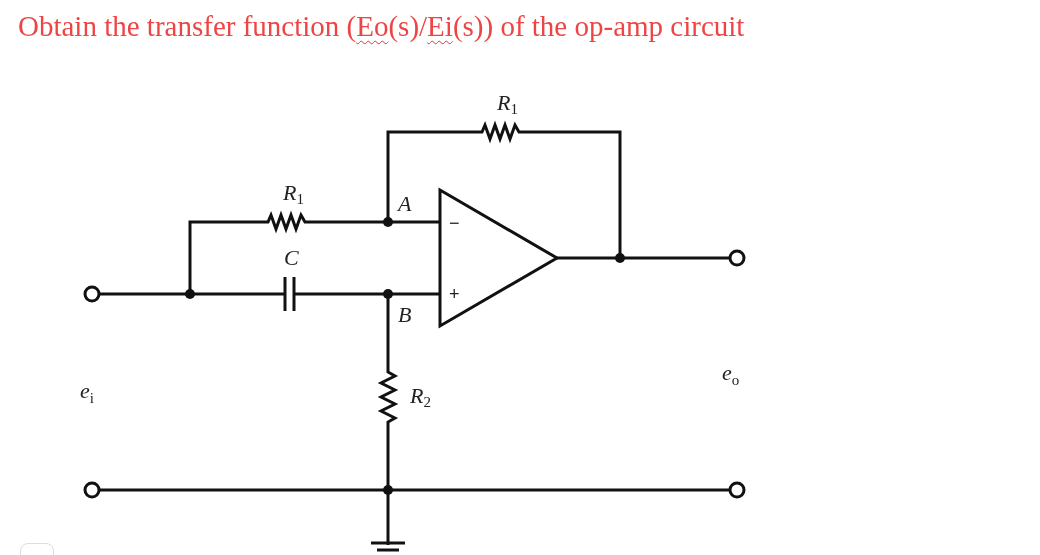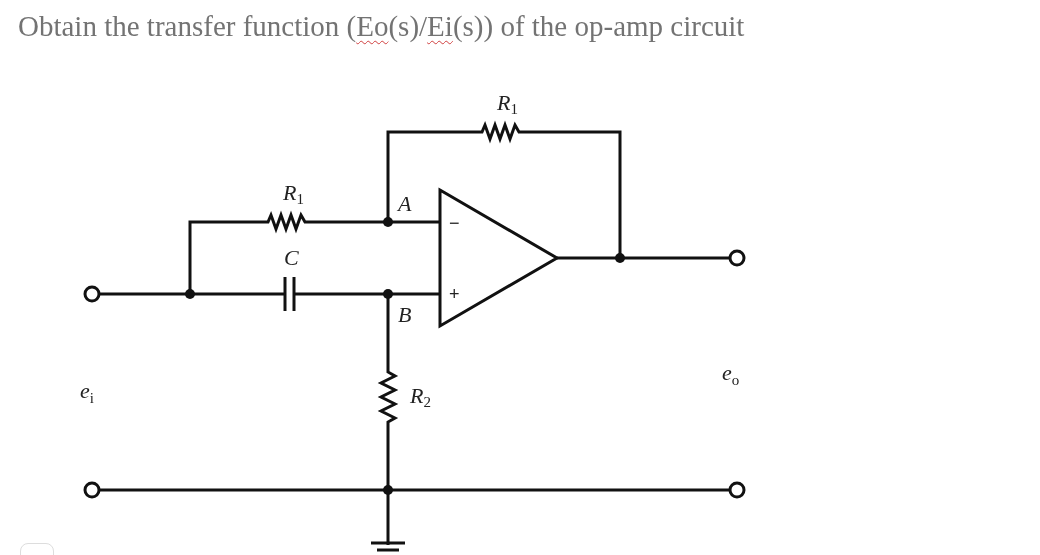--- a/index.html
+++ b/index.html
@@ -1,19 +1,19 @@
 <!DOCTYPE html>
 <html><head>
   <meta charset="utf-8">
   <style>
     html, body { margin: 0; padding: 0; background: #ffffff; }
     body { width: 1040px; height: 555px; position: relative; overflow: hidden; }
     .question {
       position: absolute; left: 18px; top: 10px;
-      font-family: "Liberation Serif", serif; font-size: 29px; color: #737373;
+      font-family: "Liberation Serif", serif; font-size: 29px; color: #ef4444;
       white-space: nowrap;
     }
     .squiggle { text-decoration: underline wavy #d04040; text-decoration-thickness: 1px; text-underline-offset: 4px; }
     svg { position: absolute; left: 0; top: 0; }
     .wire { stroke: #111; stroke-width: 3; fill: none; stroke-linejoin: miter; }
     .dot { fill: #111; }
     .term { fill: #fff; stroke: #111; stroke-width: 3; }
     .lbl { font-family: "Liberation Serif", serif; font-style: italic; font-size: 22px; fill: #222; }
     .sub { font-family: "Liberation Serif", serif; font-style: normal; font-size: 15px; fill: #222; }
     .sign { font-family: "Liberation Sans", sans-serif; font-size: 18px; fill: #222; }

